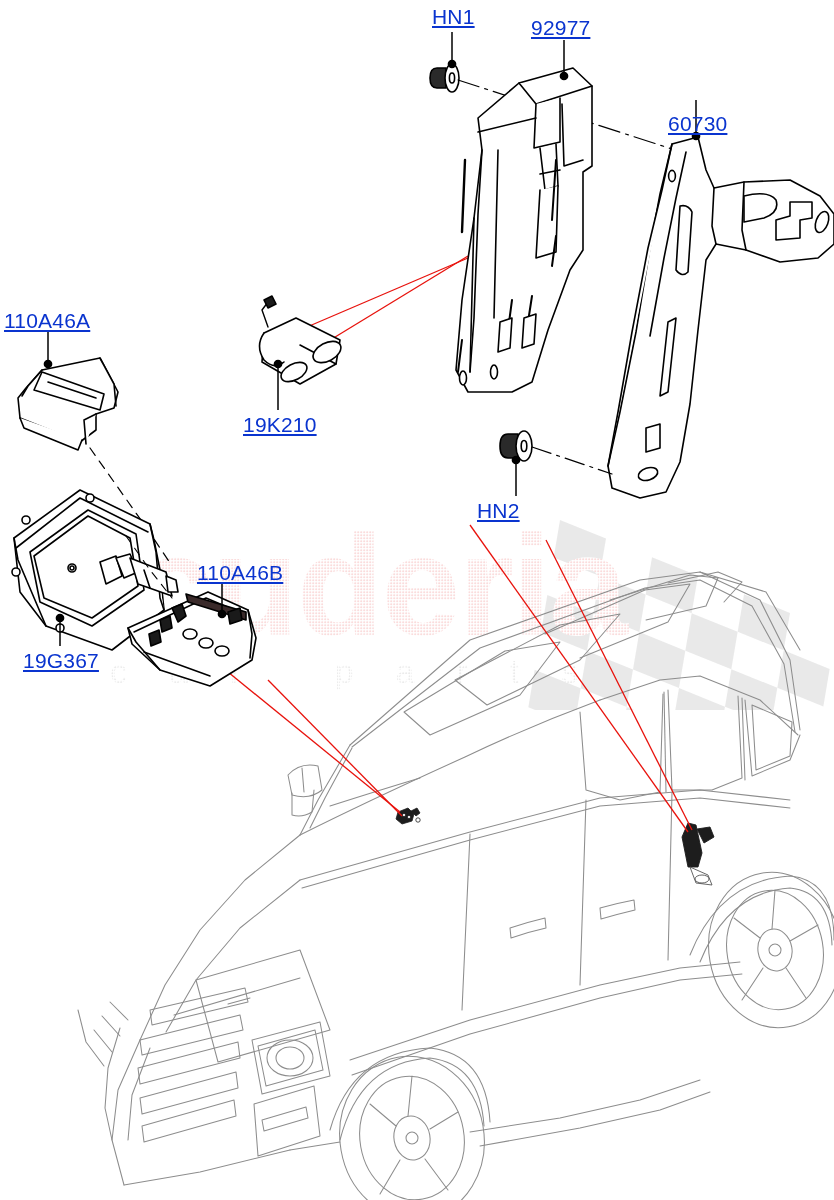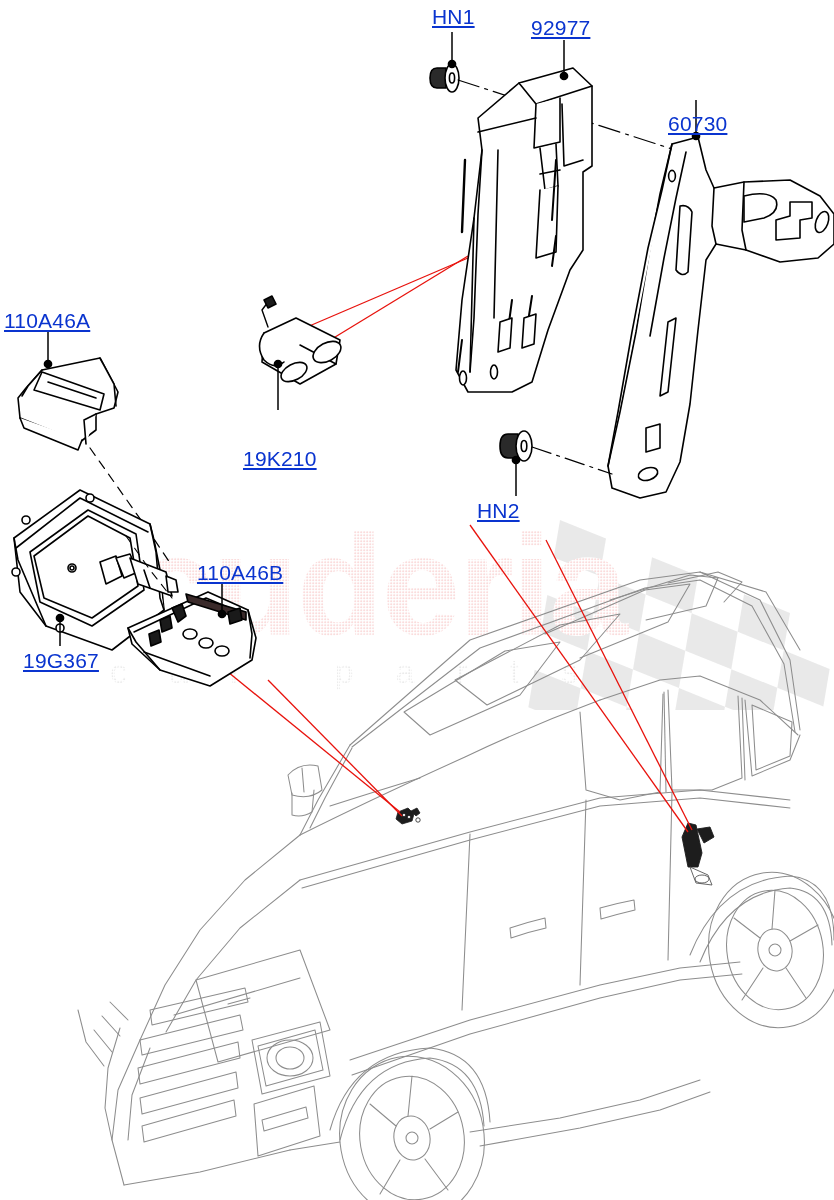--- a/index.html
+++ b/index.html
@@ -356,18 +356,18 @@
         <circle cx="516" cy="460" r="3.6"></circle>
       <line x1="60" y1="646" x2="60" y2="620"></line>
         <circle cx="60" cy="618" r="3.6"></circle>
     </g>
   </svg>
 
   <div class="part-label" style="left:432px; top:6px;">HN1</div>
   <div class="part-label" style="left:531px; top:17px;">92977</div>
   <div class="part-label" style="left:668px; top:77px;margin-top:36px;">60730</div>
   <div class="part-label" style="left:4px; top:310px;text-align:center;">110A46A</div>
-  <div class="part-label" style="left:243px; top:414px;margin-top:34px;">19K210</div>
+  <div class="part-label" style="left:243px; top:414px;">19K210</div>
   <div class="part-label" style="left:197px; top:562px;">110A46B</div>
   <div class="part-label" style="left:477px; top:500px;">HN2</div>
   <div class="part-label" style="left:23px; top:650px;">19G367</div>
 
 </div>
 
 </body></html>

